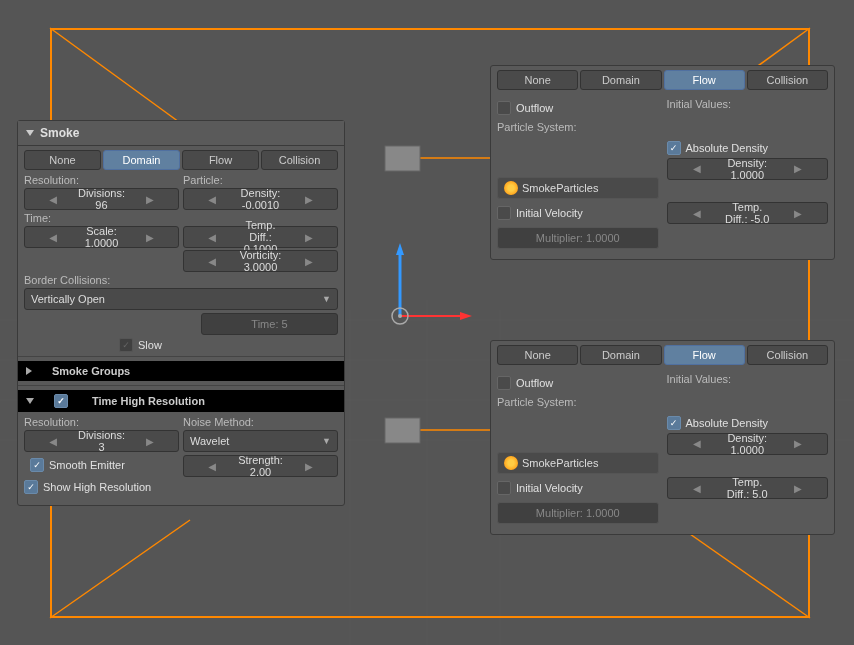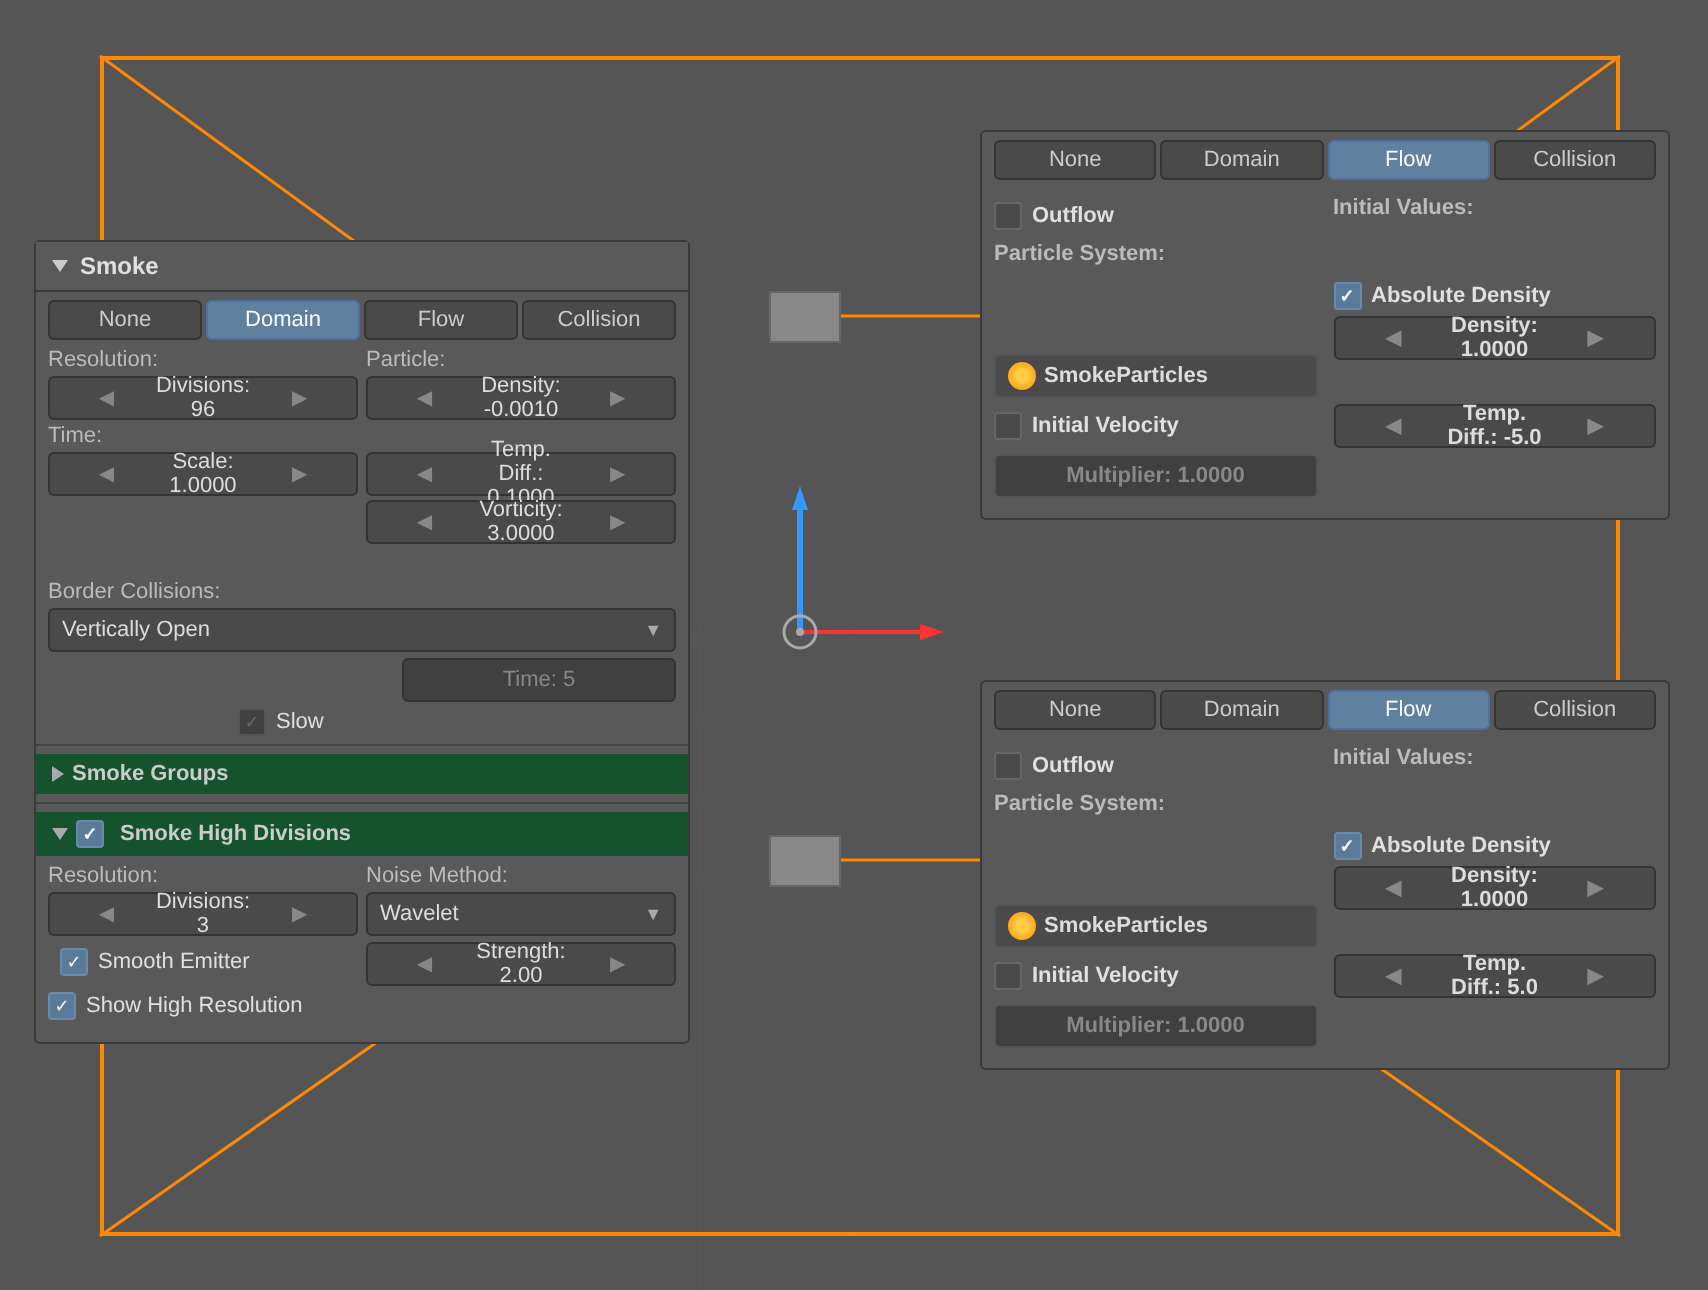--- a/index.html
+++ b/index.html
@@ -150,27 +150,27 @@
       color: #ddd;
       font-size: 11px;
       display: flex;
       align-items: center;
       justify-content: space-between;
       height: 22px;
     }
 
     .section-title {
       padding: 4px 8px;
-      background: #14532d;
+      background: #000000;
       color: #ccc;
       font-size: 11px;
       font-weight: bold;
       display: flex;
       align-items: center;
-      gap: 4px;
+      gap: 20px;
       margin: 4px 0;
     }
 
     .section-title .tri-r {
       width: 0; height: 0;
       border-top: 4px solid transparent;
       border-bottom: 4px solid transparent;
       border-left: 6px solid #aaa;
     }
 
@@ -234,21 +234,20 @@
       padding: 4px 6px;
     }
 
     .flow-two-col {
       display: flex;
       gap: 8px;
     }
 
     .flow-col {
       flex: 1;
-      font-weight: bold;
     }
 
     .flow-col-label {
       color: #bbb;
       font-size: 11px;
       margin-bottom: 3px;
     }
 
     .particle-field {
       background: #4a4a4a;
@@ -424,21 +423,21 @@
     </div>
     <div class="col">
       <div class="num-field">
         <span class="arrow-l">◀</span>
         <span>Vorticity: 3.0000</span>
         <span class="arrow-r">▶</span>
       </div>
     </div>
   </div>
 
-  <div class="two-col" style="margin-top:18px;align-items:center;">
+  <div class="two-col" style="margin-top:2px;align-items:center;">
     <div class="col">
       <div class="col-label">Border Collisions:</div>
       <div class="dropdown-field">
         <span>Vertically Open</span>
         <span style="font-size:9px;color:#aaa;">▼</span>
       </div>
     </div>
   </div>
 
   <div style="margin: 3px 6px;" class="two-col">
@@ -465,21 +464,21 @@
   <div class="section-title">
     <span class="tri-r"></span>
     <span>Smoke Groups</span>
   </div>
 
   <div class="section-divider"></div>
 
   <div class="section-title">
     <span class="tri-d"></span>
     <div class="checkbox-box checked" style="margin-right:4px;">✓</div>
-    <span>Smoke High Divisions</span>
+    <span>Time High Resolution</span>
   </div>
 
   <div class="two-col" style="margin-top:4px;">
     <div class="col">
       <div class="col-label">Resolution:</div>
       <div class="num-field">
         <span class="arrow-l">◀</span>
         <span>Divisions: 3</span>
         <span class="arrow-r">▶</span>
       </div>

